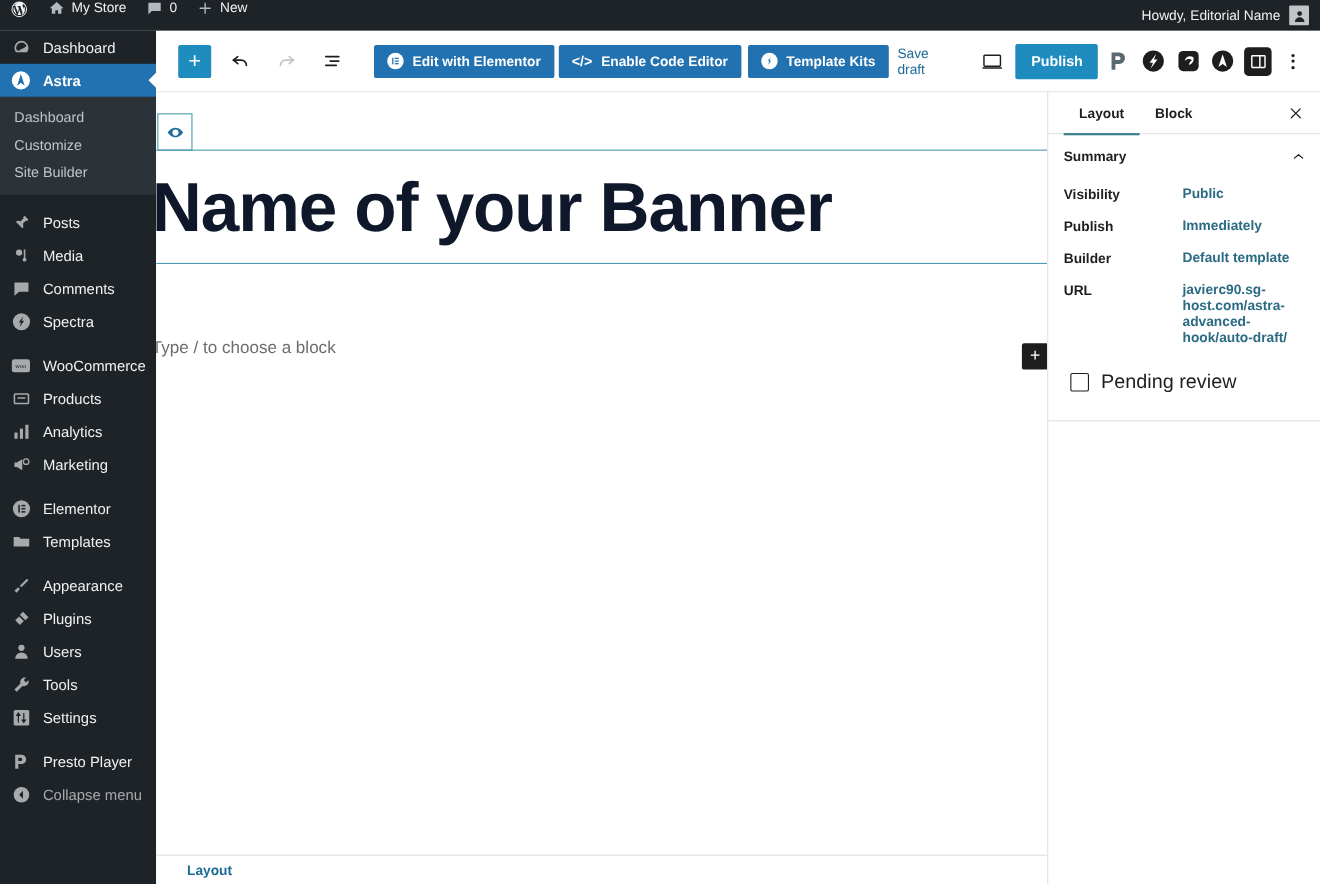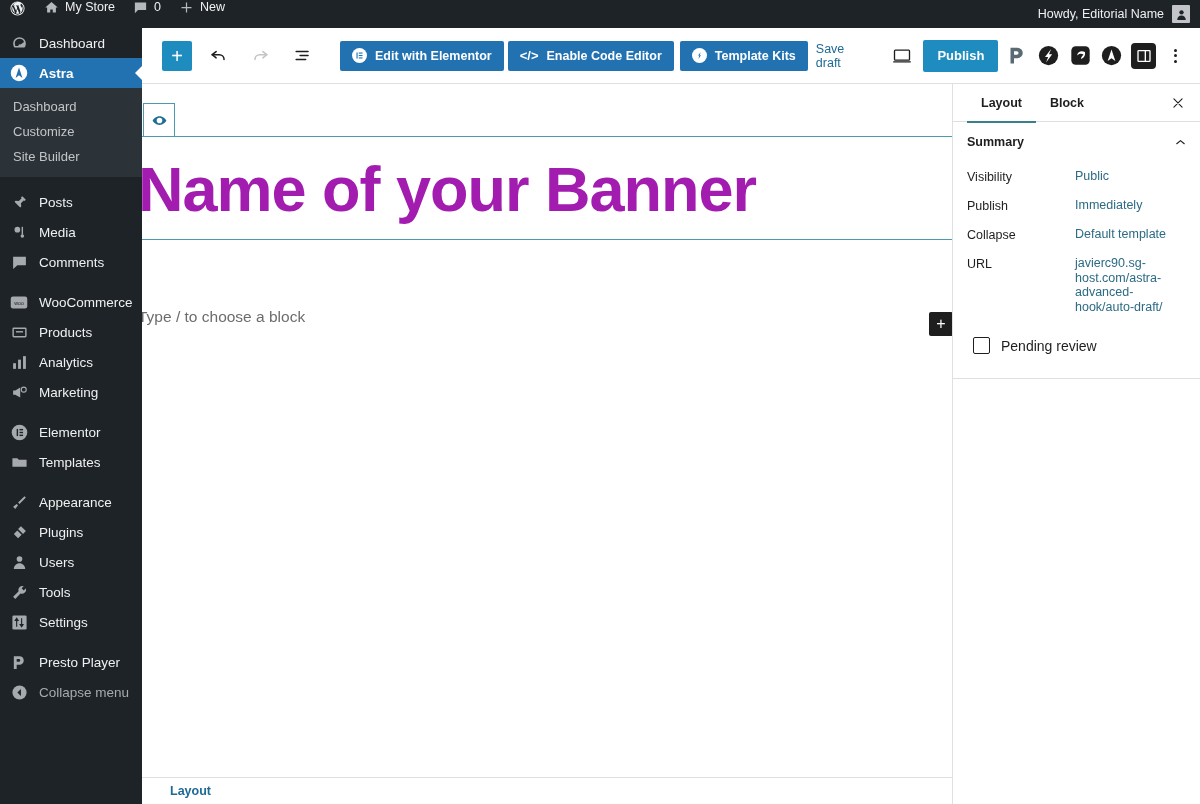--- a/index.html
+++ b/index.html
@@ -155,21 +155,21 @@
   }
   .rule-bot {
     position: absolute; top: 155px; left: 0; width: 810px;
     height: 1px; background: #4a9ab0;
   }
   .post-title {
     position: absolute; top: 62px; left: -4px;
     width: 830px;
     font-size: 63px; line-height: 86px;
     font-weight: 700; letter-spacing: -1px;
-    color: #a21caf;
+    color: #0f172a;
     white-space: nowrap;
   }
   .block-placeholder {
     position: absolute; top: 224px; left: -4px;
     font-size: 15.5px; color: #6c6c6c;
   }
   .add-block-btn {
     position: absolute; top: 228px; left: 787px;
     width: 24px; height: 24px;
     background: #1e1e1e; color: #fff;
@@ -220,28 +220,29 @@
   .summary-head {
     display: flex; align-items: center;
     height: 40px; padding: 0 12px 0 14px;
     font-size: 12.5px; font-weight: 700; color: #1e1e1e;
   }
   .summary-head .chev { margin-left: auto; color: #1e1e1e; }
   .sum-row {
     display: flex; align-items: flex-start;
     padding: 7px 12px 7px 14px;
     font-size: 12.5px;
+    font-weight: bold;
   }
   .sum-label { width: 108px; flex: 0 0 108px; color: #1e1e1e; padding-top: 1px; }
   .sum-value { color: #2b6b84; }
   .sum-value.wrap { width: 102px; line-height: 14.5px; word-break: break-word; }
   .pending-row {
     display: flex; align-items: center; gap: 11px;
     padding: 16px 12px 16px 20px;
-    font-size: 14px; color: #1e1e1e;
+    font-size: 18px; color: #1e1e1e;
   }
   .cbox {
     width: 17px; height: 17px; flex: 0 0 17px;
     border: 1.5px solid #1e1e1e; border-radius: 2px; background: #fff;
   }
   .sep { height: 1px; background: #e0e0e0; margin-top: 8px; }
   svg { display: block; }
 </style>
 </head>
 <body>
@@ -342,20 +343,29 @@
 
   <div class="menu-item">
     <span class="mi-ico">
       <svg width="17" height="17" viewBox="0 0 24 24" fill="currentColor">
         <path d="M3 4h18v12H9l-6 5V4z"></path>
       </svg>
     </span>
     <span>Comments</span>
   </div>
 
+  <div class="menu-item">
+    <span class="mi-ico">
+      <svg width="17" height="17" viewBox="0 0 24 24">
+        <circle cx="12" cy="12" r="11" fill="currentColor"></circle>
+        <path d="M14.5 5l-6 8h3l-2 6 6-8.2h-3.1L14.5 5z" fill="#1d2327"></path>
+      </svg>
+    </span>
+    <span>Spectra</span>
+  </div>
 
   <div class="menu-gap"></div>
 
   <div class="menu-item">
     <span class="mi-ico">
       <svg width="18" height="15" viewBox="0 0 24 20">
         <rect x="1" y="2" width="22" height="16" rx="3" fill="currentColor"></rect>
         <text x="12" y="13" font-size="7" fill="#1d2327" text-anchor="middle" font-family="Liberation Sans">woo</text>
       </svg>
     </span>
@@ -656,21 +666,21 @@
     <div class="sum-label">Visibility</div>
     <div class="sum-value">Public</div>
   </div>
 
   <div class="sum-row">
     <div class="sum-label">Publish</div>
     <div class="sum-value">Immediately</div>
   </div>
 
   <div class="sum-row">
-    <div class="sum-label">Collapse</div>
+    <div class="sum-label">Builder</div>
     <div class="sum-value">Default template</div>
   </div>
 
   <div class="sum-row">
     <div class="sum-label">URL</div>
     <div class="sum-value wrap">javierc90.sg-host.com/astra-advanced-hook/auto-draft/</div>
   </div>
 
   <div class="pending-row">
     <span class="cbox"></span>

